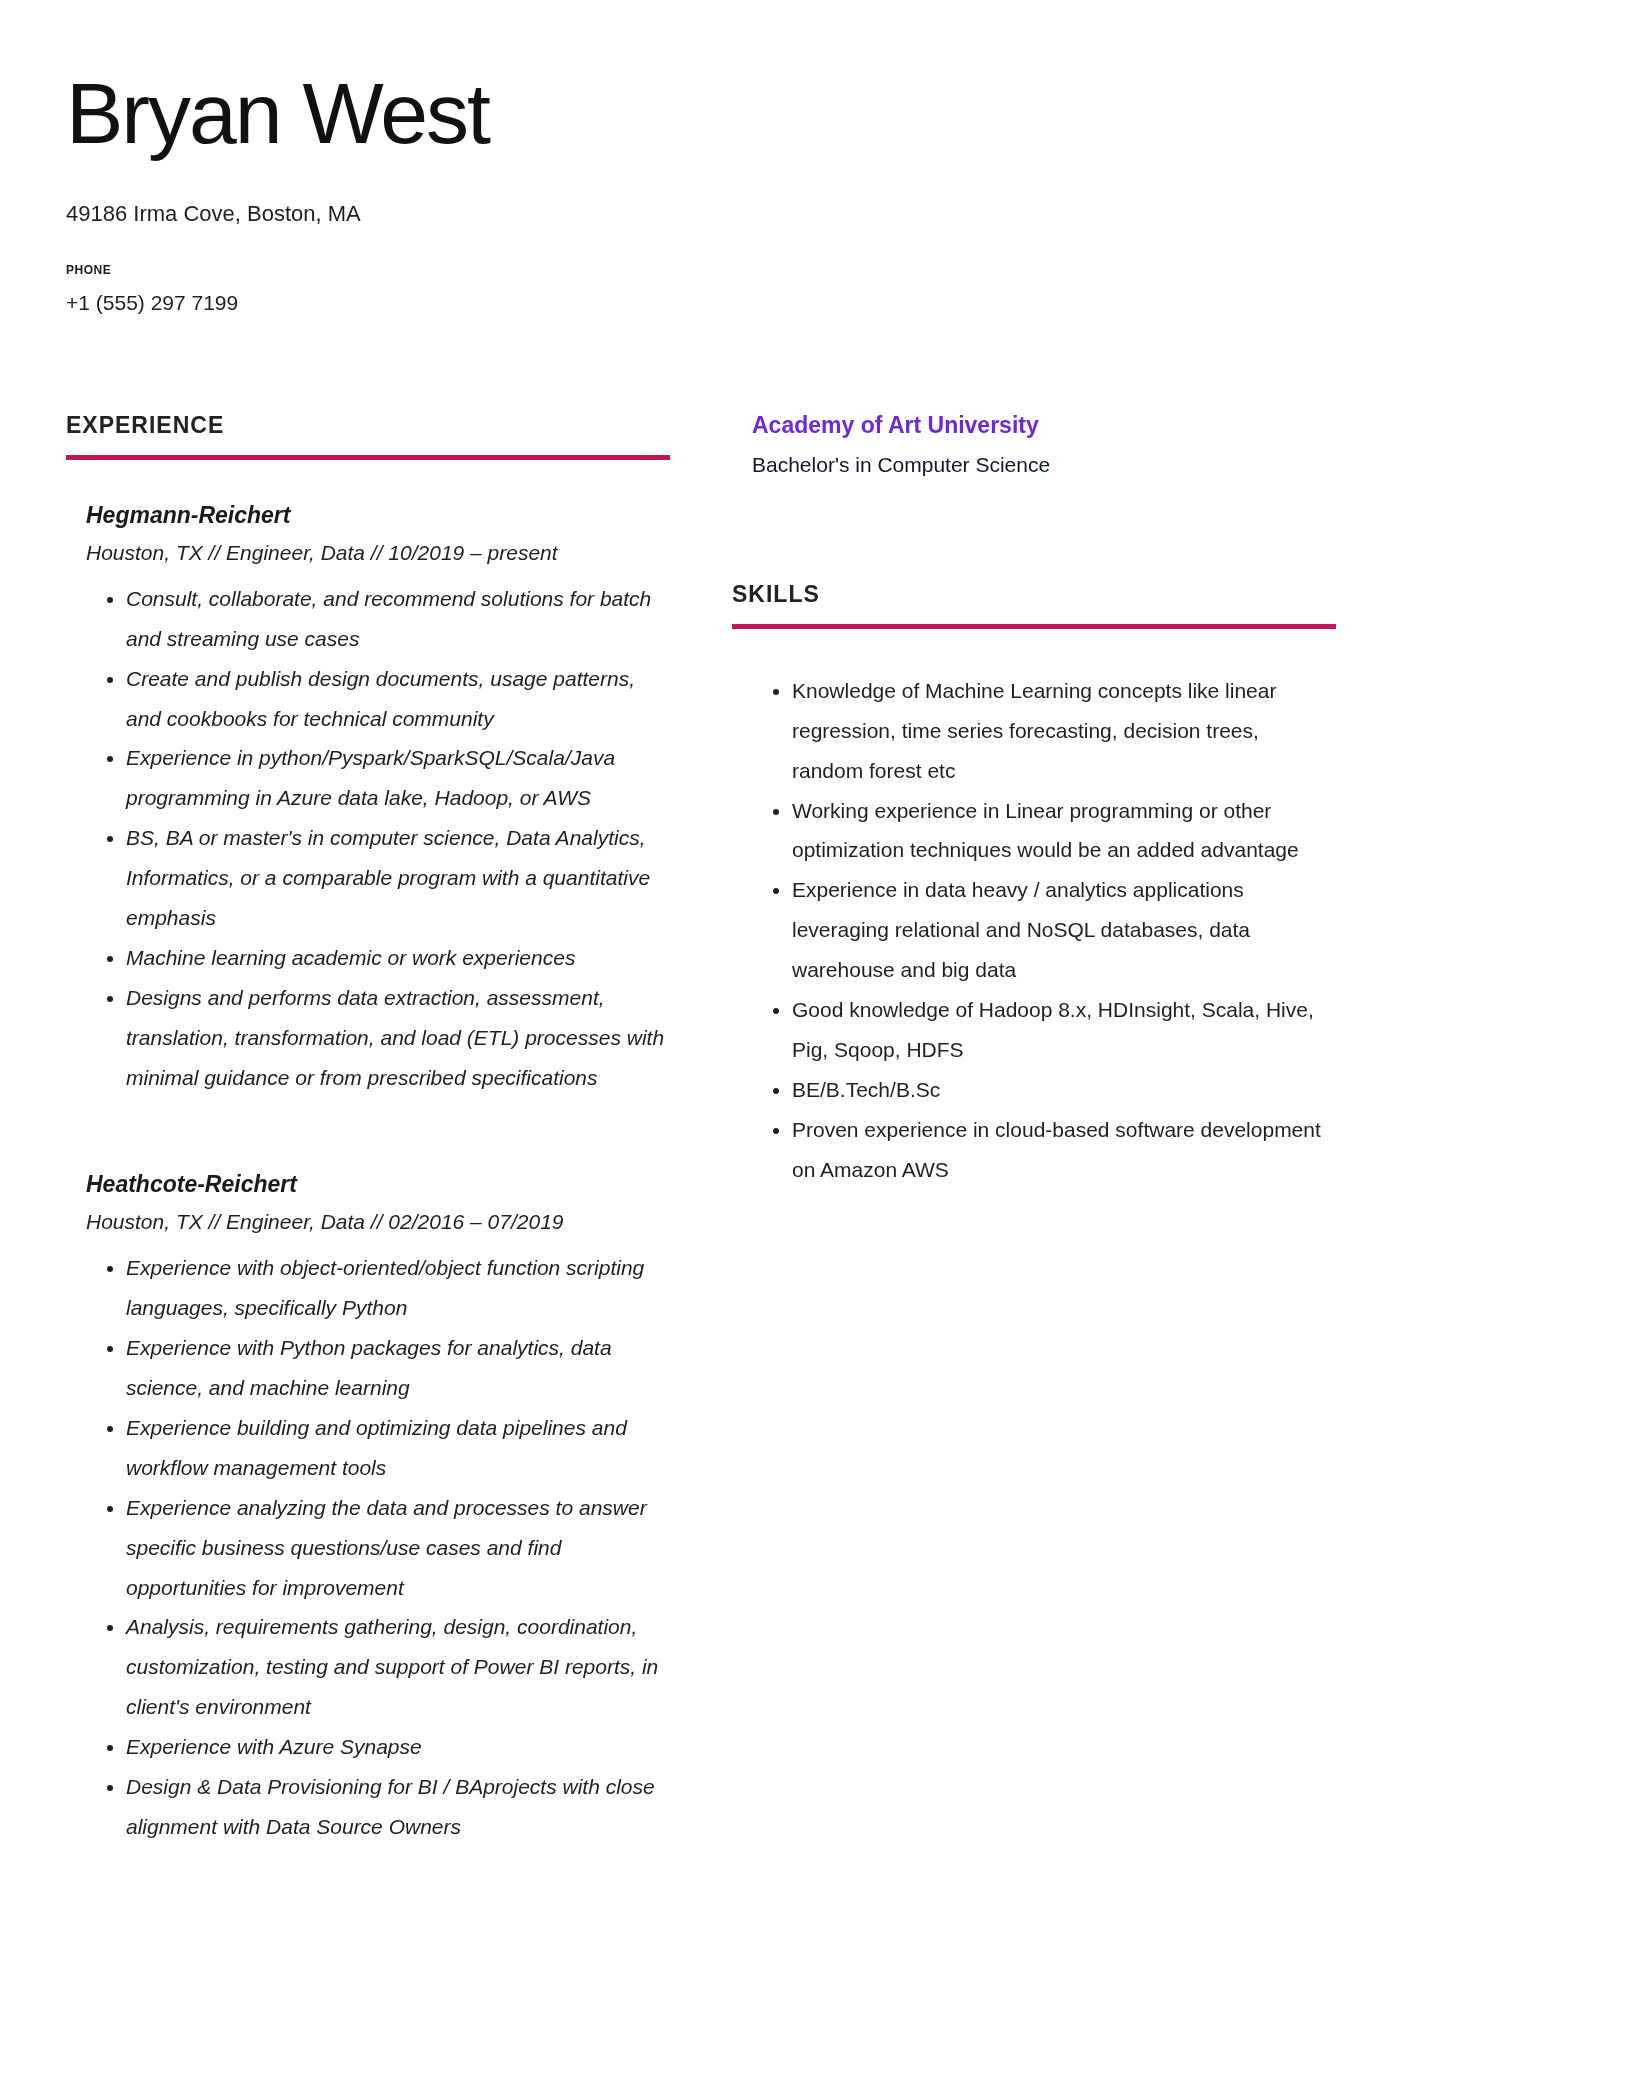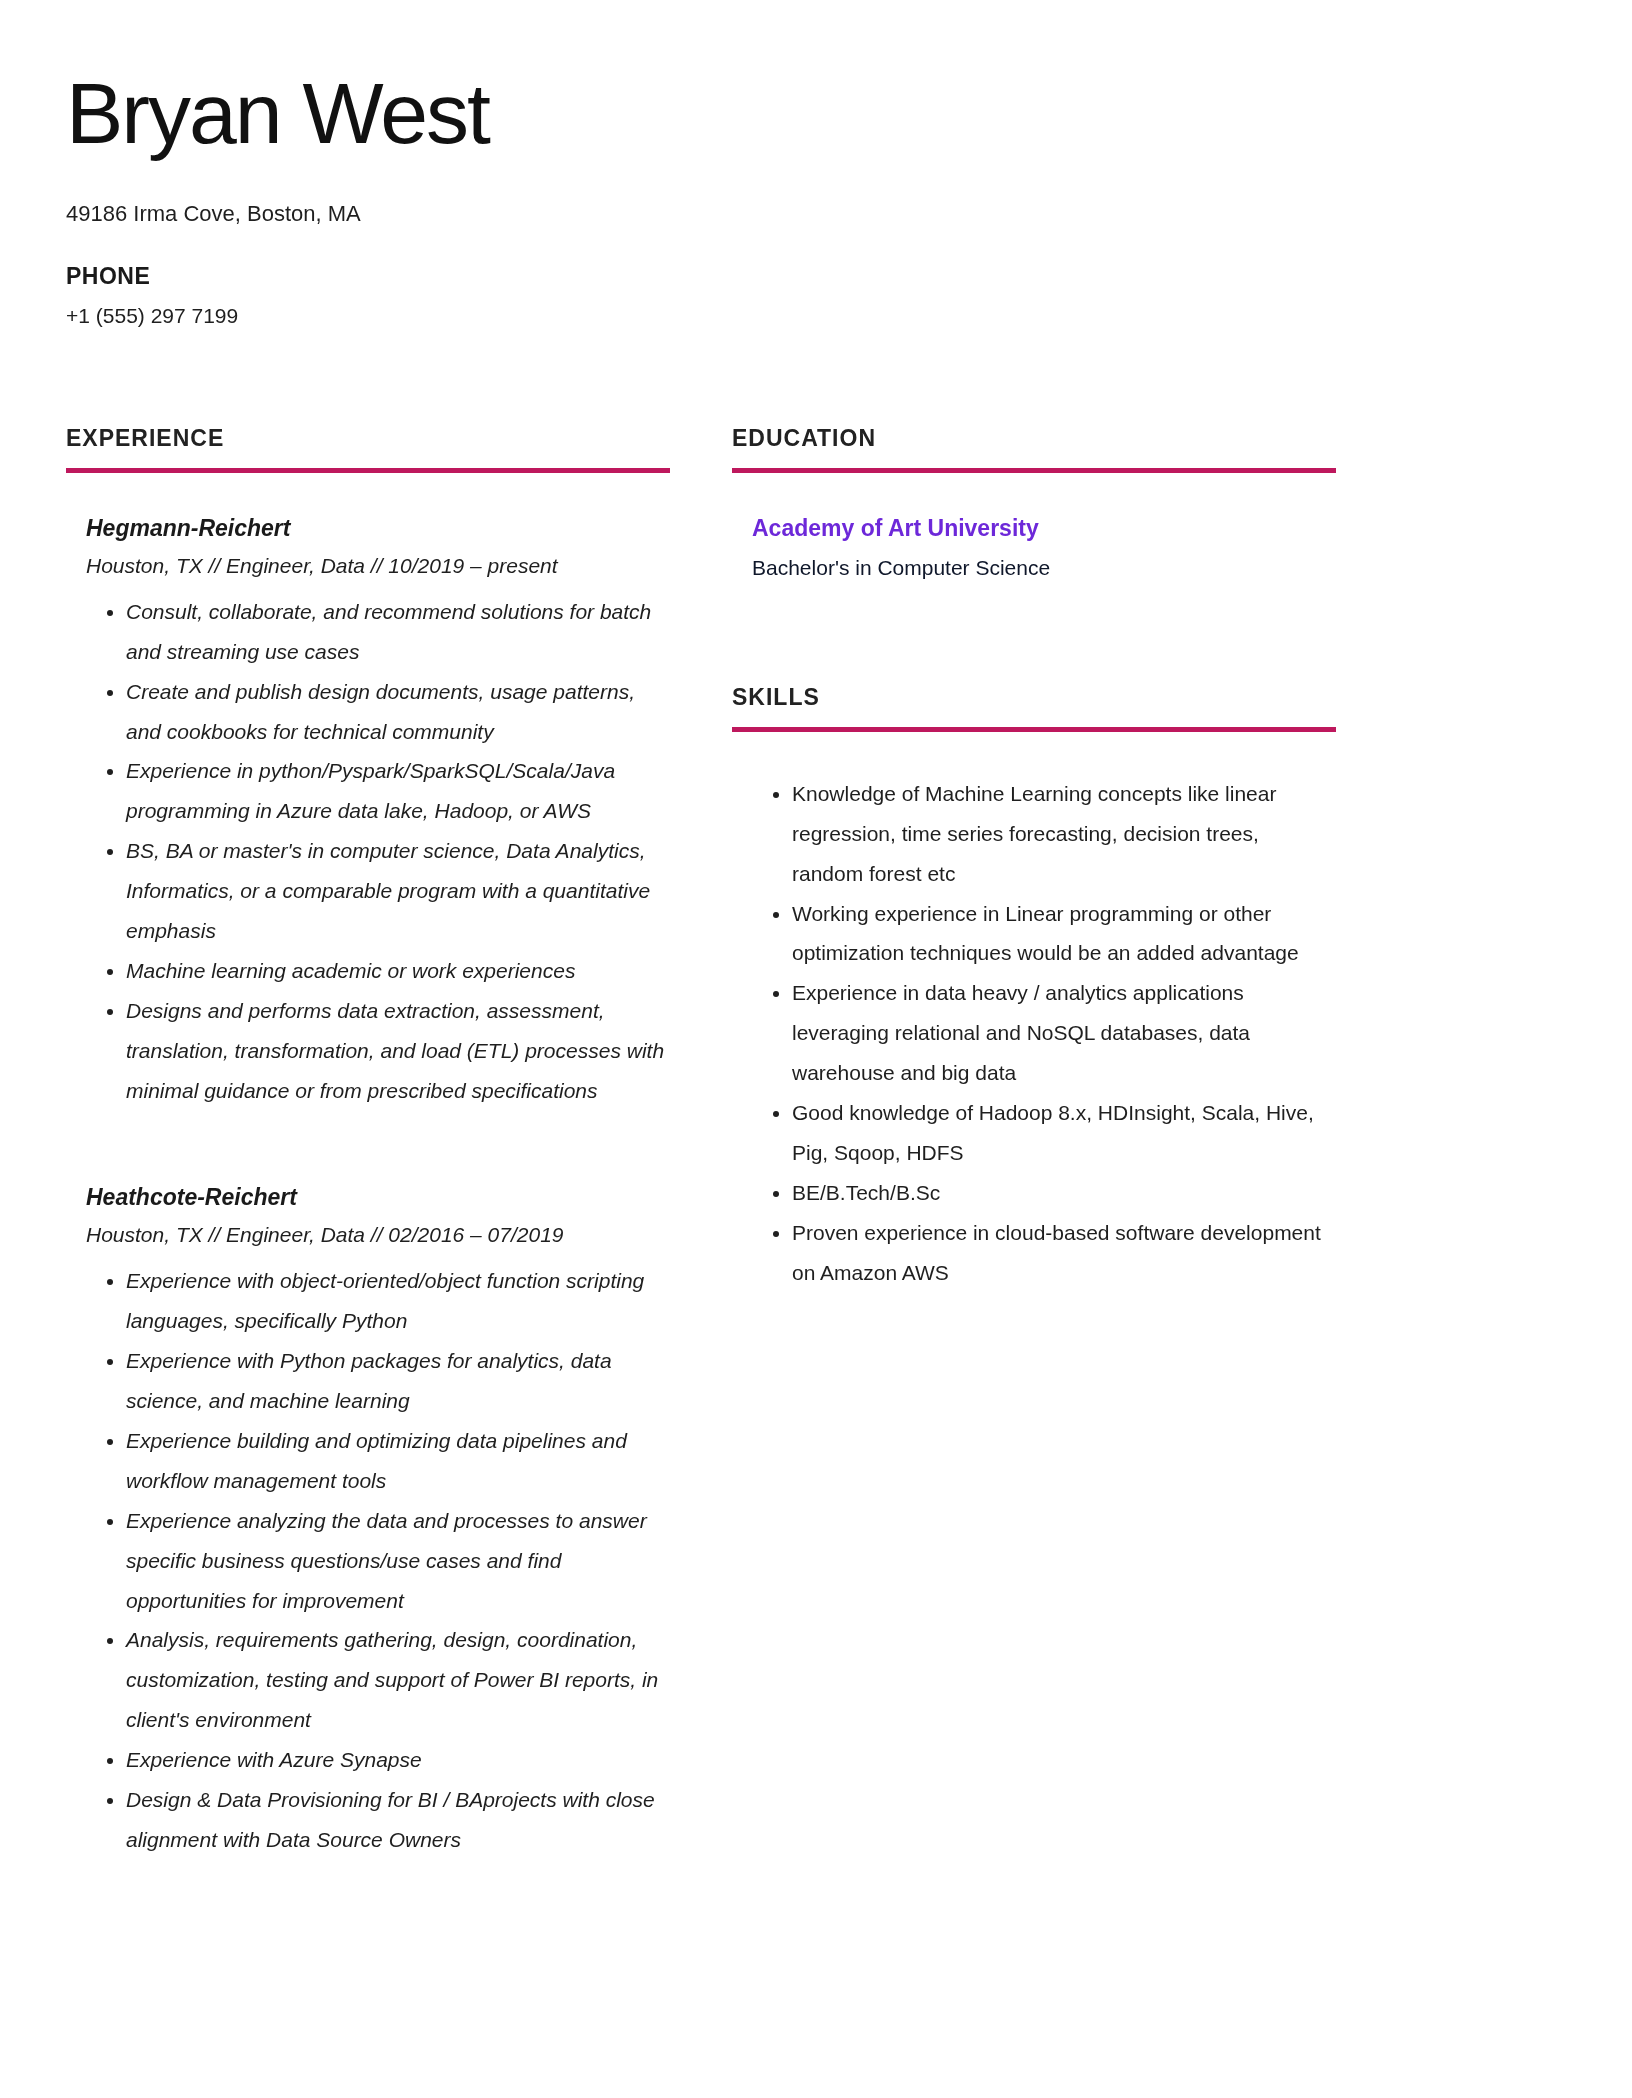--- a/index.html
+++ b/index.html
@@ -31,21 +31,21 @@
     margin: 12px 0 44px 0;
     color: #111111;
   }
   .address {
     font-size: 22px;
     line-height: 1.3;
     margin: 0 0 34px 0;
     color: #1f1f1f;
   }
   .phone-label {
-    font-size: 23px;
+    font-size: 12px;
     font-weight: 700;
     letter-spacing: 0.5px;
     margin: 0 0 12px 0;
     color: #1a1a1a;
   }
   .phone {
     font-size: 21px;
     line-height: 1.3;
     color: #1f1f1f;
   }
@@ -159,21 +159,20 @@
                 <li>Experience with Azure Synapse</li>
                 <li>Design &amp; Data Provisioning for BI / BAprojects with close alignment with Data Source Owners</li>
               </ul>
   </article>
 </div>
       </section>
     </div>
 
     <div class="col-right">
       <section class="section education">
-        <h2 class="section-title">EDUCATION</h2>
         <div class="edu-block">
           <div class="school">Academy of Art University</div>
           <div class="degree">Bachelor's in Computer Science</div>
         </div>
       </section>
 
       <section class="section">
         <h2 class="section-title">SKILLS</h2>
         <ul class="bullets skills">
             <li>Knowledge of Machine Learning concepts like linear regression, time series forecasting, decision trees, random forest etc</li>

